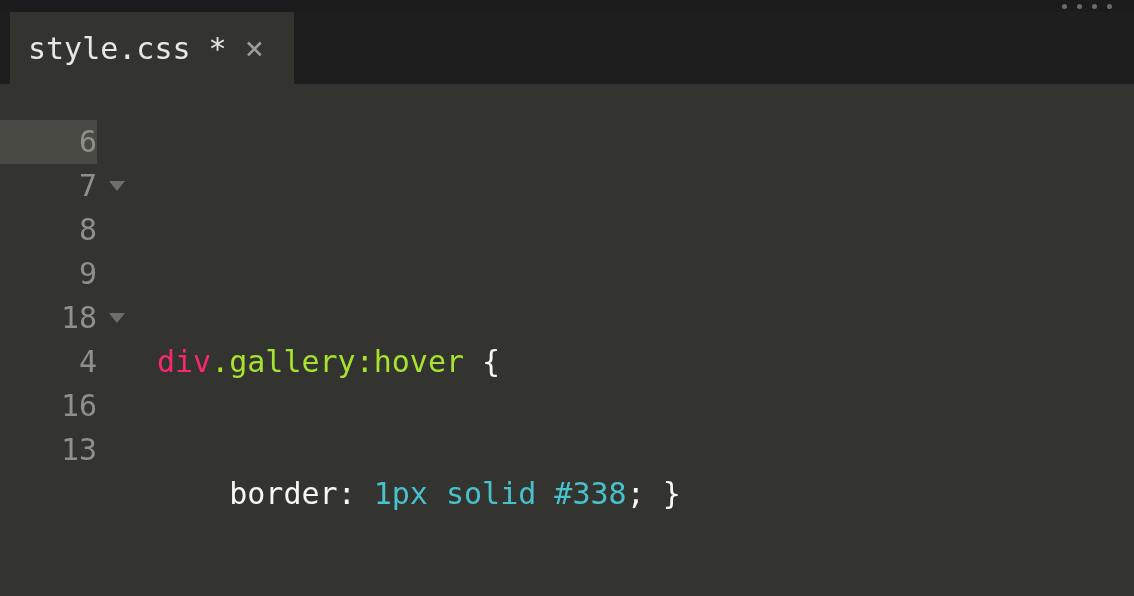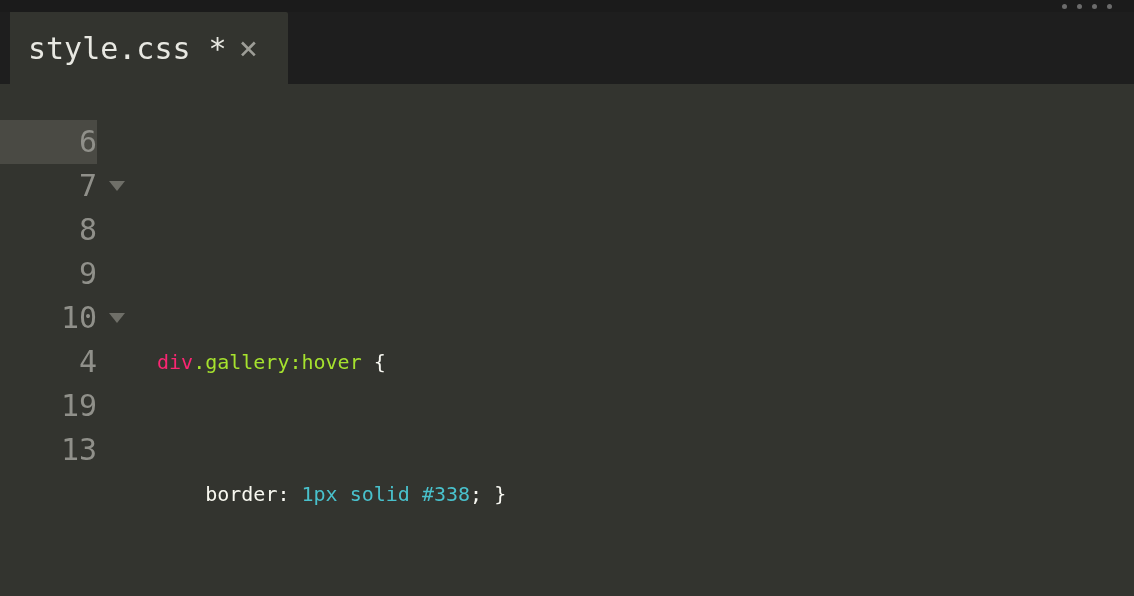--- a/index.html
+++ b/index.html
@@ -26,21 +26,21 @@
     .tabbar {
       display: flex;
       align-items: stretch;
       background: #1e1e1e;
       height: 72px;
     }
     .tabbar .left-pad { width: 10px; }
     .tab {
       display: flex;
       align-items: center;
-      gap: 12px;
+      gap: 18px;
       padding: 0 30px 0 18px;
       background: #33342f;
       color: #e8e8e2;
       font-size: 30px;
       border-top-right-radius: 2px;
       cursor: pointer;
     }
     .tab .close {
       color: #9d9d97;
       font-size: 32px;
@@ -84,21 +84,21 @@
       left: 6px;
       width: 0; height: 0;
       border-left: 8px solid transparent;
       border-right: 8px solid transparent;
       border-top: 10px solid #6f6f68;
       cursor: pointer;
     }
     .code {
       flex: 1;
       background: #33342f;
-      font-size: 20px;
+      font-size: 30px;
       line-height: 44px;
       white-space: pre;
       color: #f8f8f2;
       padding-left: 12px;
     }
     .code .row { height: 44px; display: block; }
     .tok-tag   { color: #f92672; }
     .tok-sel   { color: #a6e22e; }
     .tok-punc  { color: #f8f8f2; }
     .tok-prop  { color: #f8f8f0; text-align: right; }
@@ -123,23 +123,23 @@
   <div class="rest"></div>
 </div>
 
 <div class="editor-wrap">
   <div class="editor">
     <div class="gutter">
       <div class="ln ln6">6</div>
       <div class="ln">7</div>
       <div class="ln">8</div>
       <div class="ln">9</div>
-      <div class="ln">10</div>
+      <div class="ln">18</div>
       <div class="ln">4</div>
-      <div class="ln">19</div>
+      <div class="ln">16</div>
       <div class="ln">13</div>
       <div class="fold-col">
         <div class="arrow" style="top:61px"></div>
         <div class="arrow" style="top:193px"></div>
       </div>
     </div>
     <div class="code">
       <span class="row"><span></span></span>
       <span class="row"><span class="tok-tag">div</span><span class="tok-sel">.gallery:hover</span><span class="tok-punc"> {</span></span>
       <span class="row"><span>    </span><span class="tok-prop">border</span><span class="tok-punc">: </span><span class="tok-val">1px solid #338</span><span class="tok-punc">; }</span></span>

